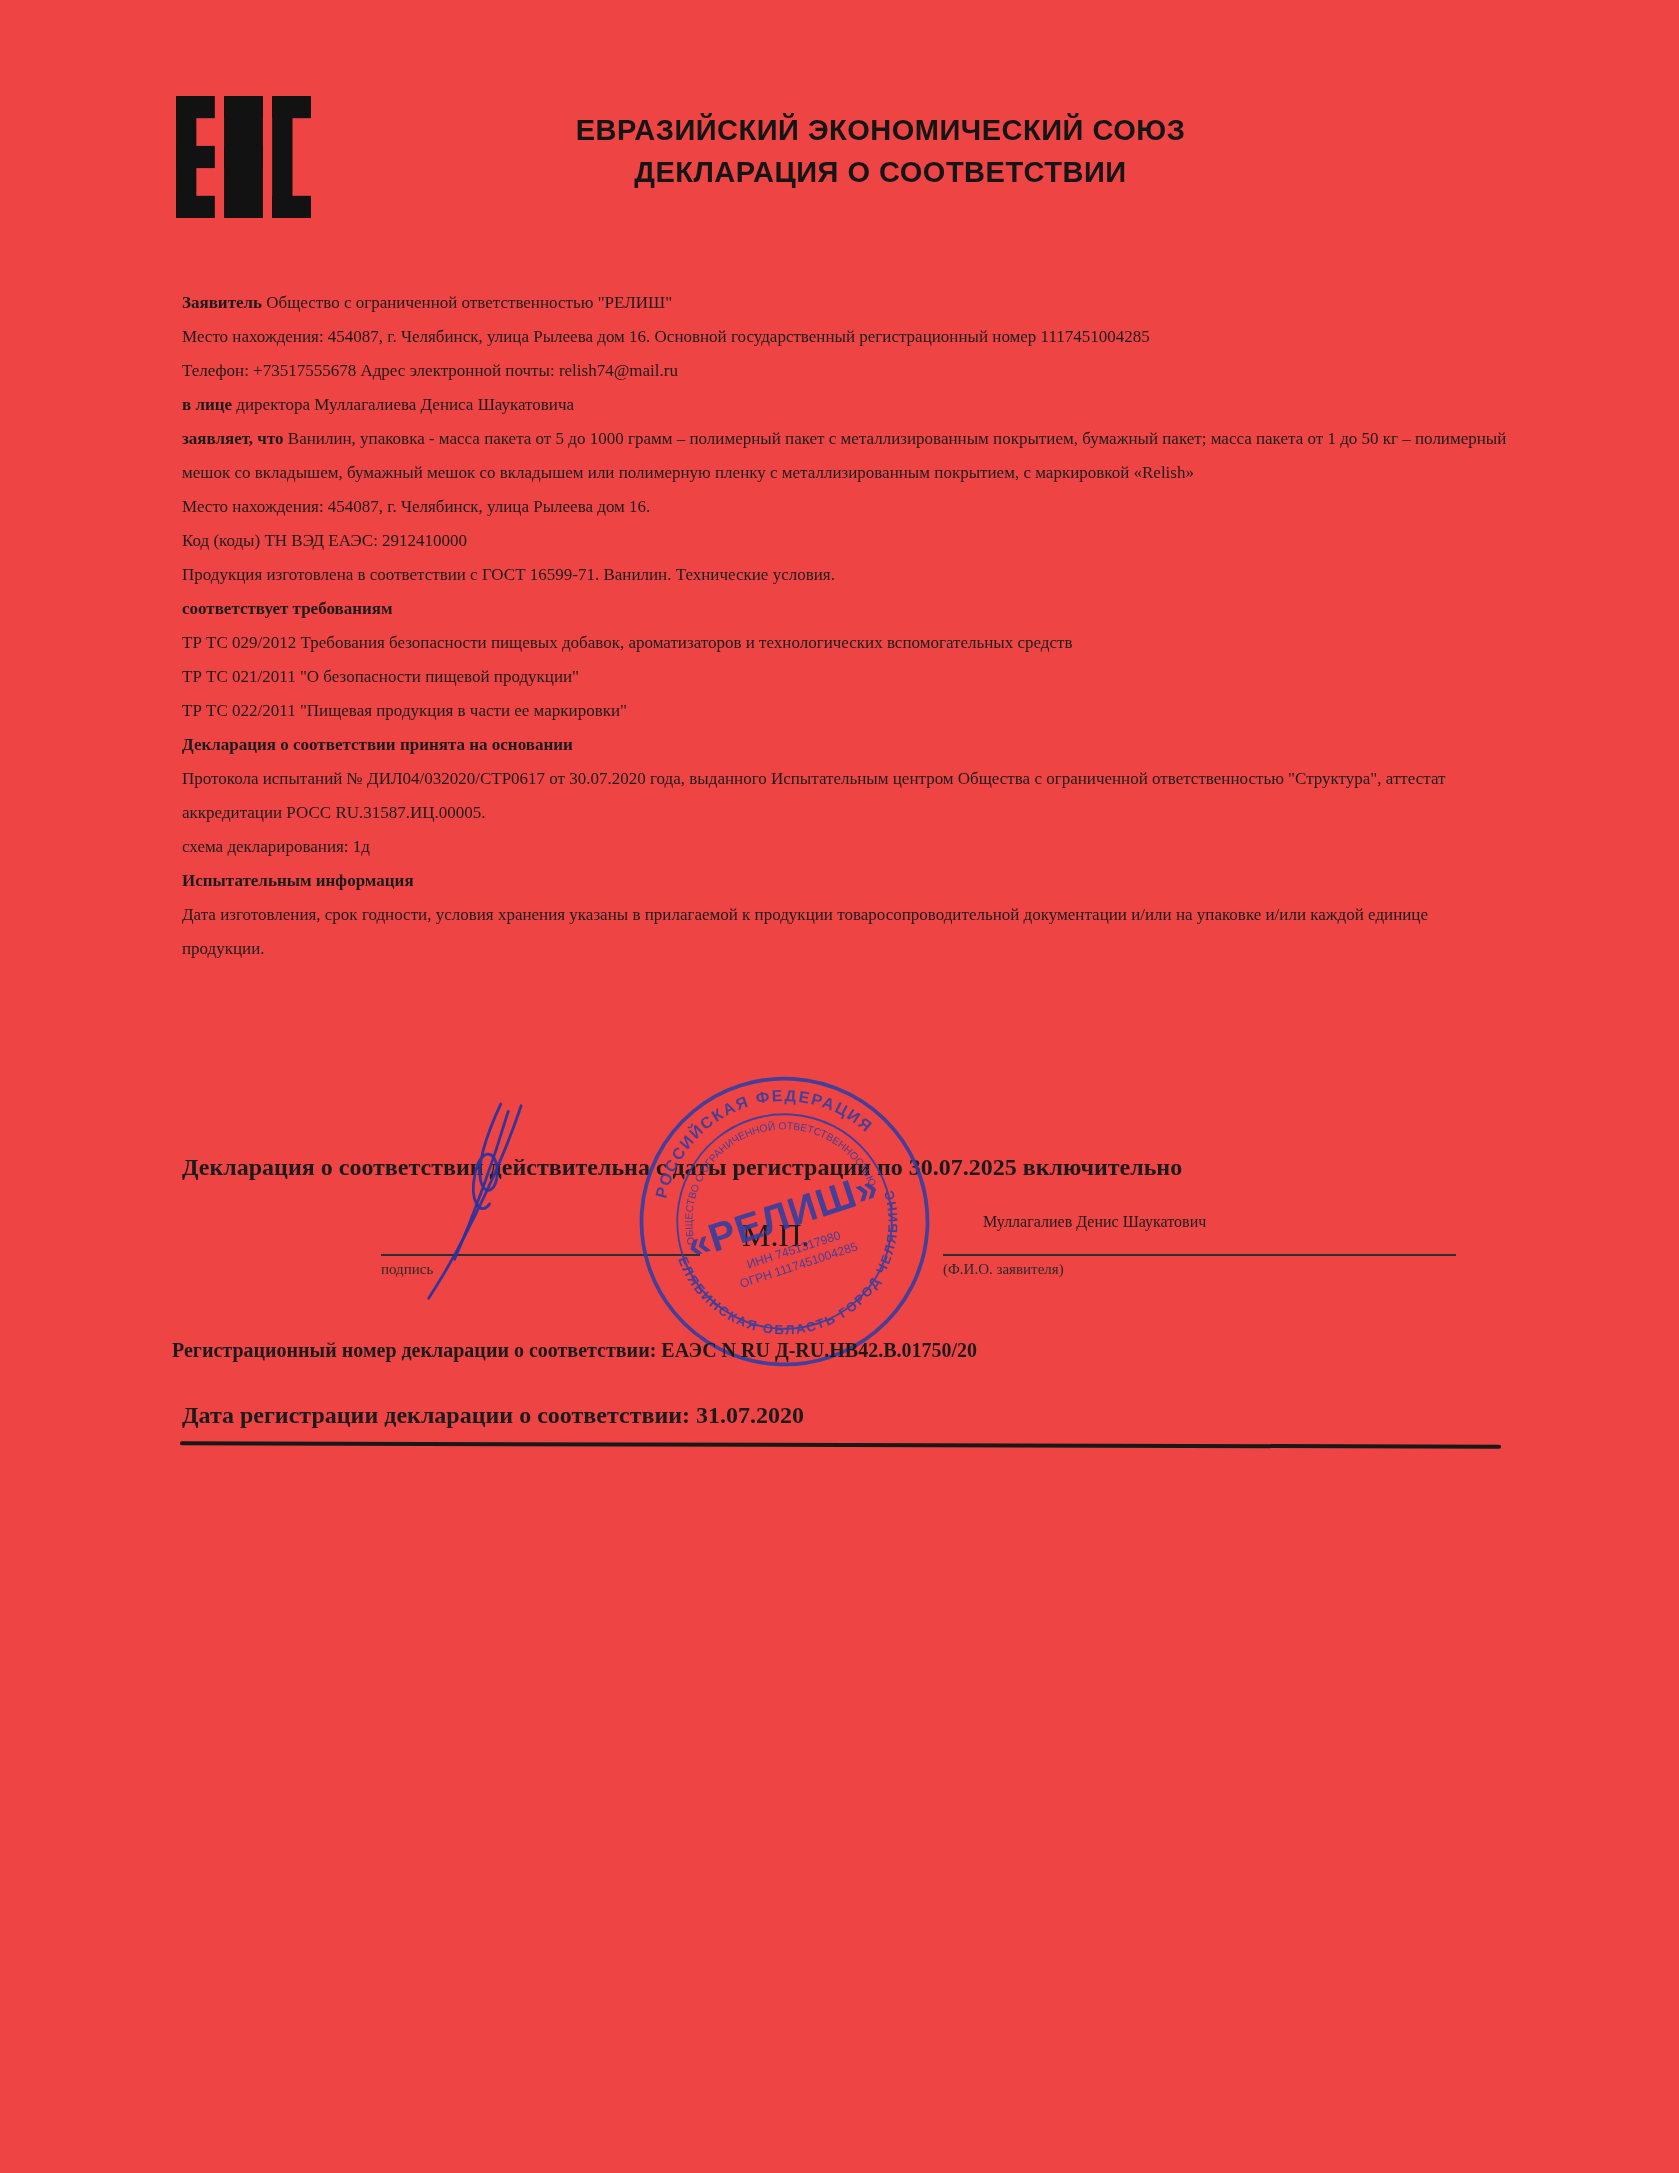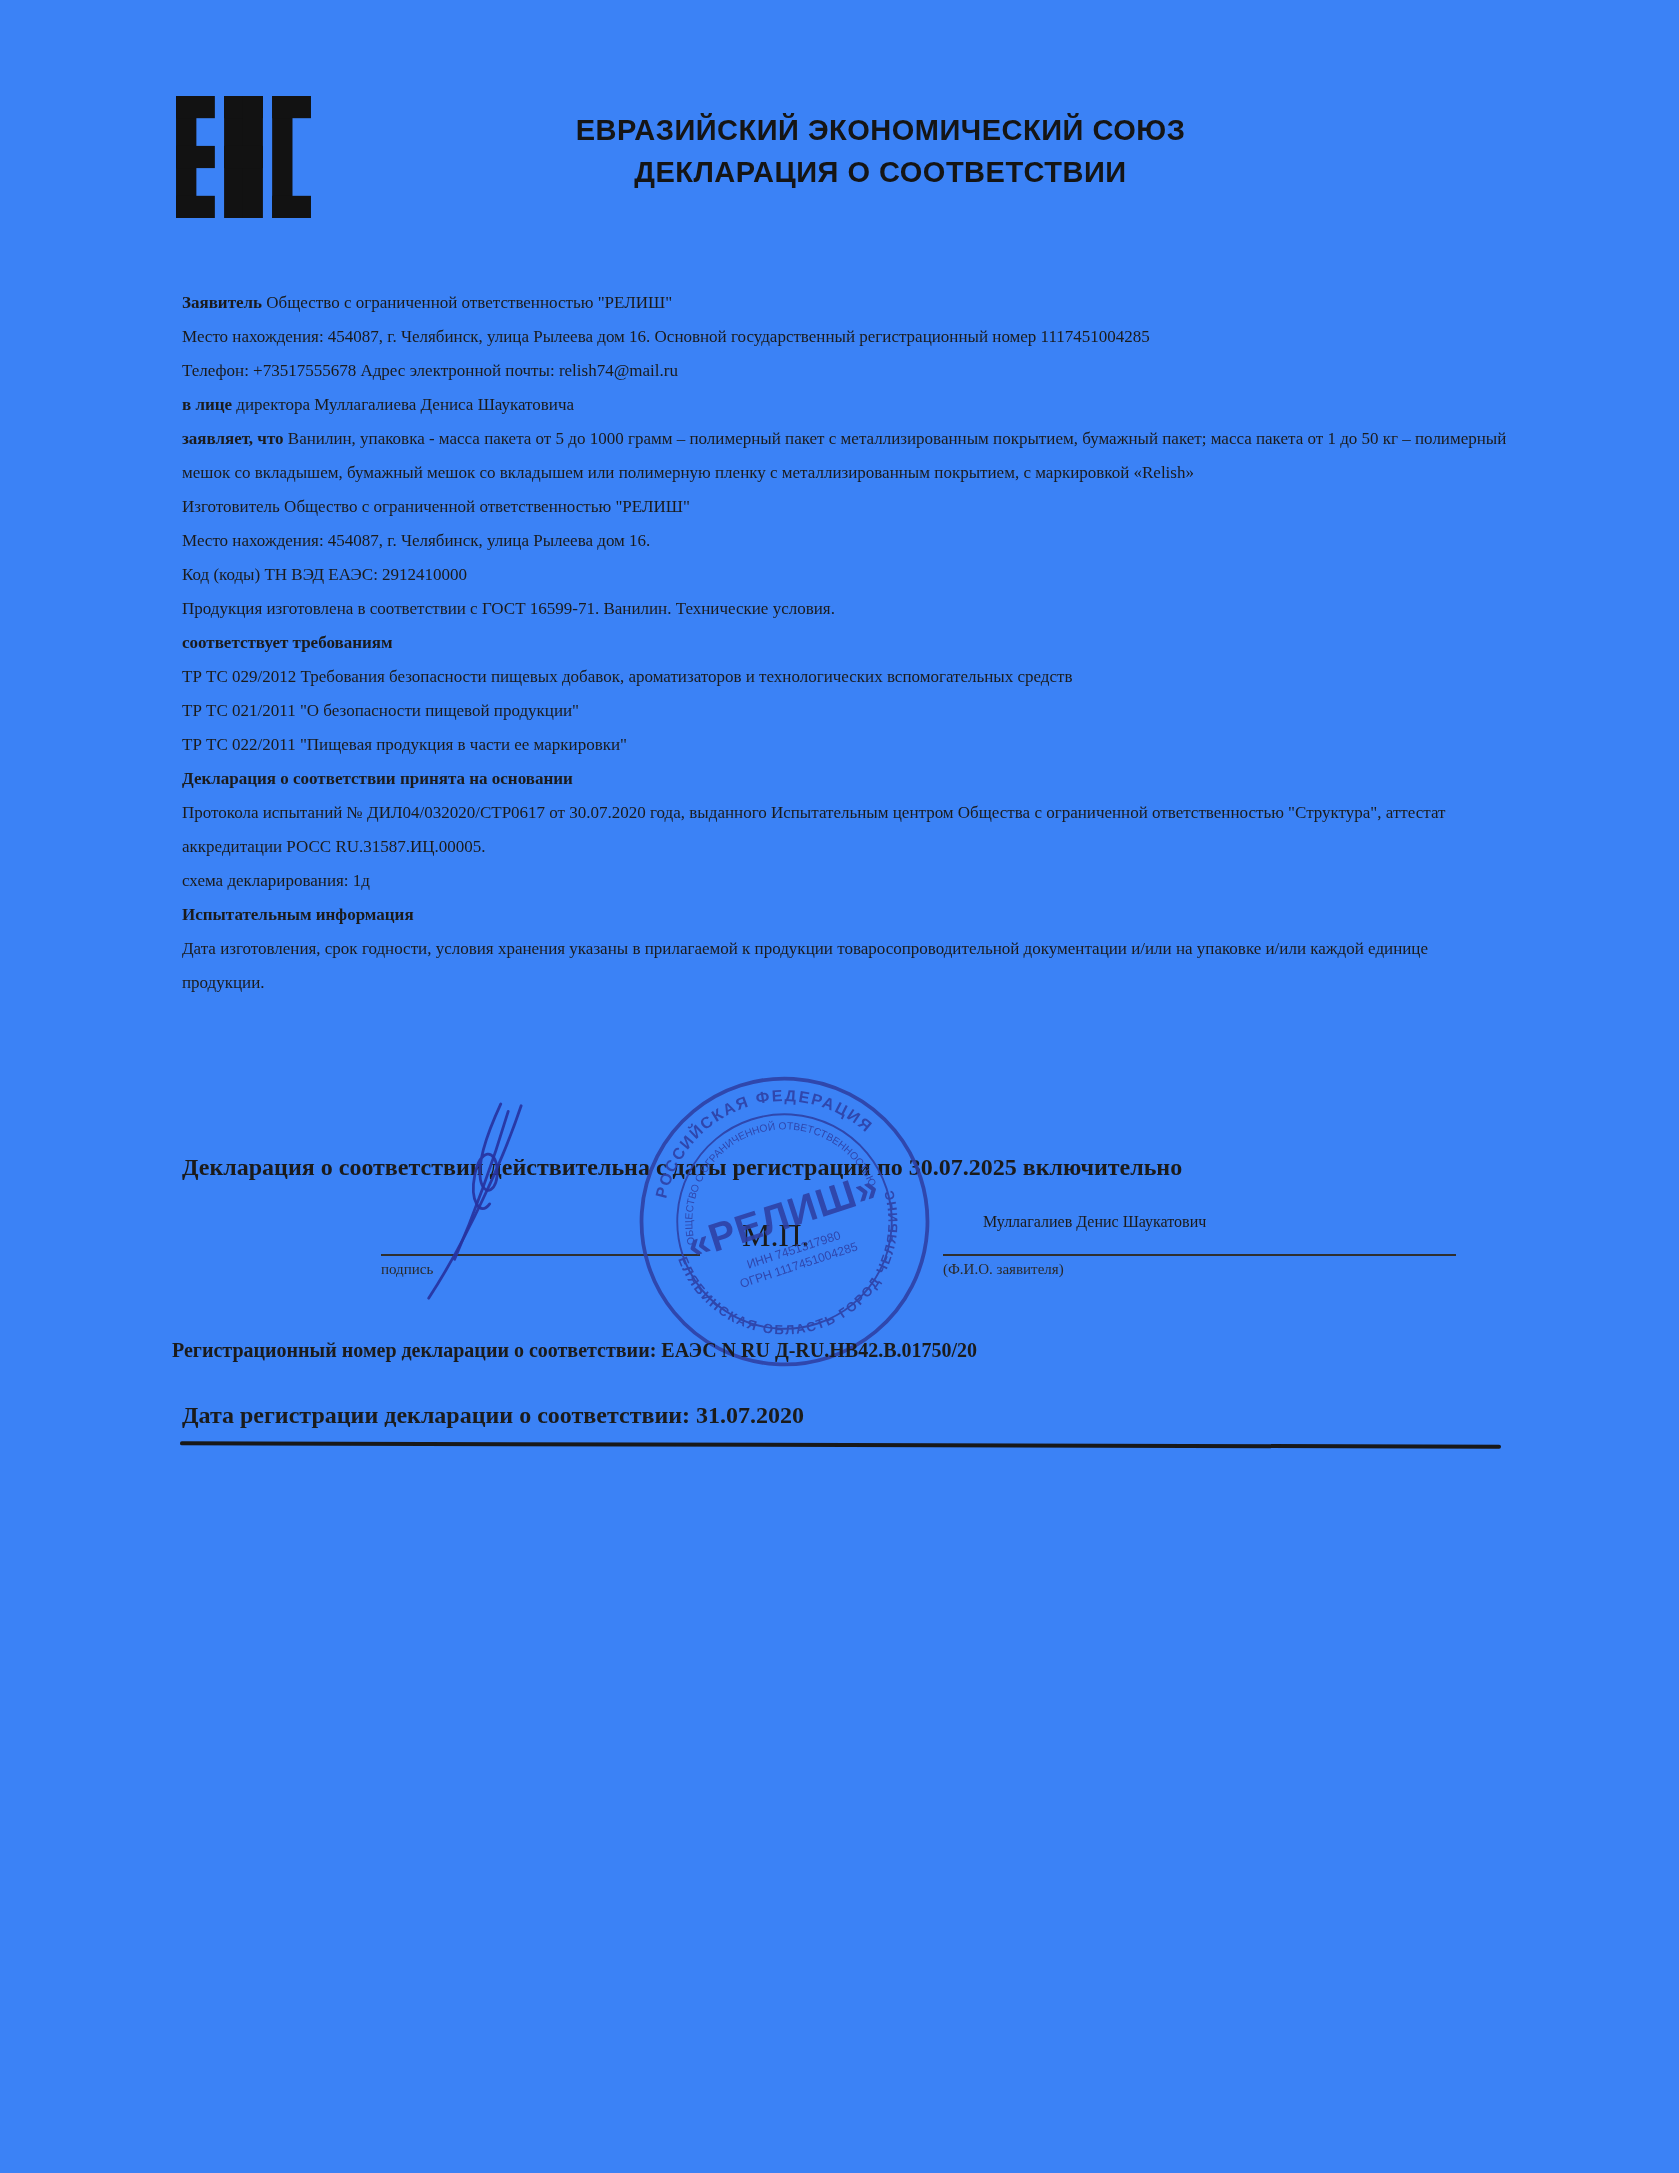--- a/index.html
+++ b/index.html
@@ -1,21 +1,21 @@
 <!DOCTYPE html>
 <html style="font-size:15px"><head>
 <meta charset="utf-8">
 <style>
   * { margin:0; padding:0; box-sizing:border-box; }
   html, body { background:#e9e9e9; }
   .page {
     position:relative;
     width:1680px; height:2173px;
     margin:0 auto;
-    background:#3b82f6;
+    background:#ef4444;
     font-family:"Liberation Serif", serif;
     color:#1b1b1b;
     overflow:hidden;
   }
   
   .eac-logo { position:absolute; left:176px; top:96px; width:135px; height:122px; }
   .eac-logo rect { fill:#121212; }
   
   .title-block {
     position:absolute; left:352px; top:109px; width:1057px;
@@ -102,21 +102,20 @@
     <div>ЕВРАЗИЙСКИЙ ЭКОНОМИЧЕСКИЙ СОЮЗ</div>
     <div>ДЕКЛАРАЦИЯ О СООТВЕТСТВИИ</div>
   </div>
 
   <div class="body-text">
     <p class="line"><b>Заявитель</b><span> Общество с ограниченной ответственностью "РЕЛИШ"</span></p>
     <p class="line"><b></b><span>Место нахождения: 454087, г. Челябинск, улица Рылеева дом 16. Основной государственный регистрационный номер 1117451004285</span></p>
     <p class="line"><b></b><span>Телефон: +73517555678 Адрес электронной почты: relish74@mail.ru</span></p>
     <p class="line"><b>в лице</b><span> директора Муллагалиева Дениса Шаукатовича</span></p>
     <p class="line"><b>заявляет, что</b><span> Ванилин, упаковка - масса пакета от 5 до 1000 грамм – полимерный пакет с металлизированным покрытием, бумажный пакет; масса пакета от 1 до 50 кг – полимерный мешок со вкладышем, бумажный мешок со вкладышем или полимерную пленку с металлизированным покрытием, с маркировкой «Relish»</span></p>
-    <p class="line"><b></b><span>Изготовитель Общество с ограниченной ответственностью "РЕЛИШ"</span></p>
     <p class="line"><b></b><span>Место нахождения: 454087, г. Челябинск, улица Рылеева дом 16.</span></p>
     <p class="line"><b></b><span>Код (коды) ТН ВЭД ЕАЭС: 2912410000</span></p>
     <p class="line"><b></b><span>Продукция изготовлена в соответствии с ГОСТ 16599-71. Ванилин. Технические условия.</span></p>
     <p class="line"><b>соответствует требованиям</b><span></span></p>
     <p class="line"><b></b><span>ТР ТС 029/2012 Требования безопасности пищевых добавок, ароматизаторов и технологических вспомогательных средств</span></p>
     <p class="line"><b></b><span>ТР ТС 021/2011 "О безопасности пищевой продукции"</span></p>
     <p class="line"><b></b><span>ТР ТС 022/2011 "Пищевая продукция в части ее маркировки"</span></p>
     <p class="line"><b>Декларация о соответствии принята на основании</b><span></span></p>
     <p class="line"><b></b><span>Протокола испытаний № ДИЛ04/032020/СТР0617 от 30.07.2020 года, выданного Испытательным центром Общества с ограниченной ответственностью "Структура", аттестат аккредитации РОСС RU.31587.ИЦ.00005.</span></p>
     <p class="line"><b></b><span>схема декларирования: 1д</span></p>

